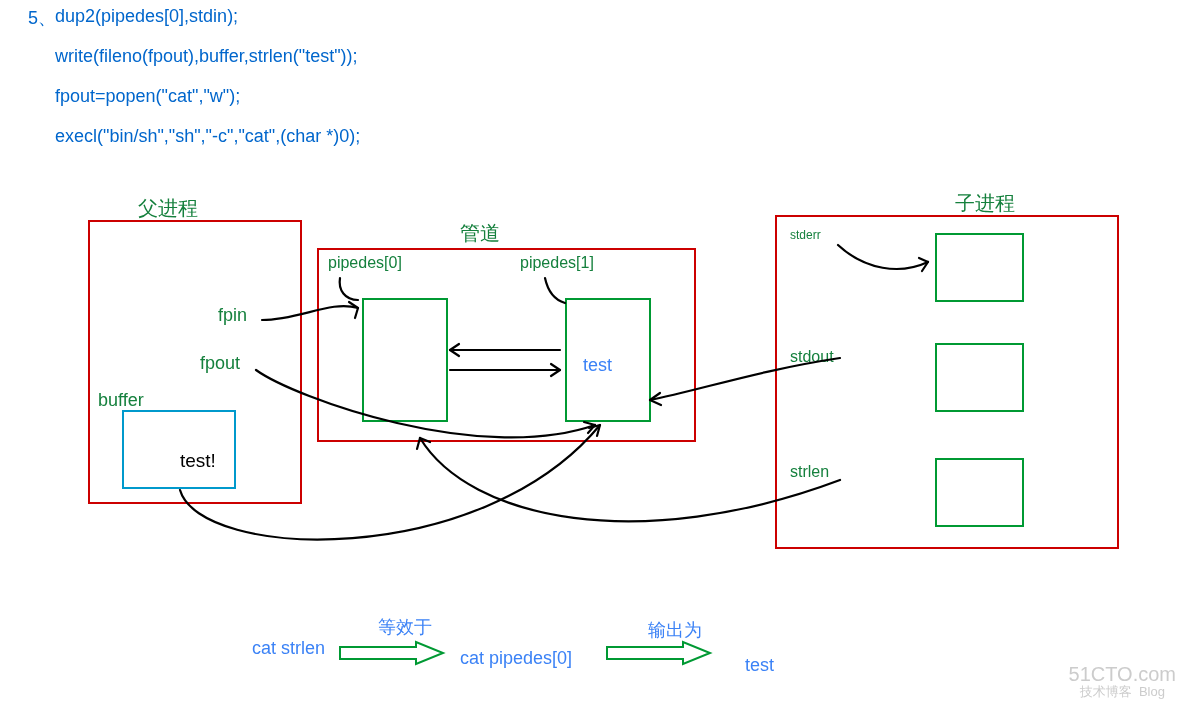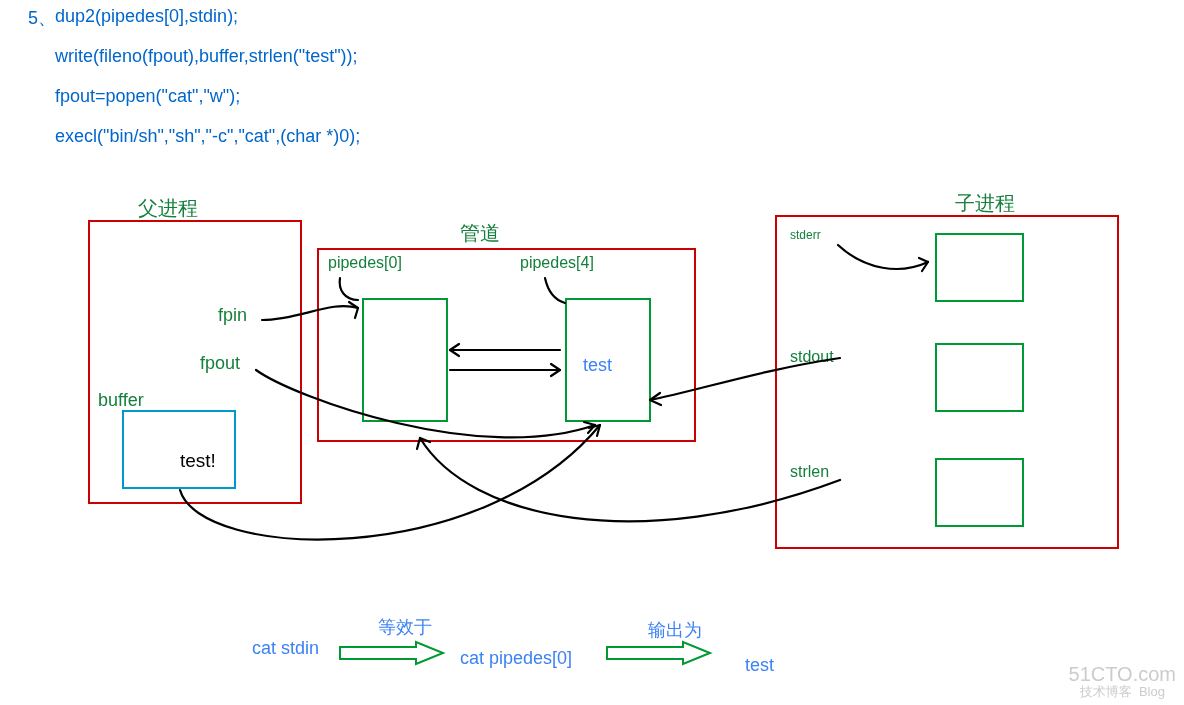--- a/index.html
+++ b/index.html
@@ -29,21 +29,21 @@
 <div class="abs box red-box" style="left:88px;top:220px;width:210px;height:280px"></div>
 <span class="abs red-text" style="left:218px;top:305px">fpin</span>
 <span class="abs red-text" style="left:200px;top:353px">fpout</span>
 <span class="abs red-text" style="left:98px;top:390px">buffer</span>
 <div class="abs box blue-box" style="left:122px;top:410px;width:110px;height:75px"></div>
 <span class="abs blue-text" style="left:180px;top:450px">test!</span>
 
 <span class="abs red-text" style="left:460px;top:220px;font-size:20px">管道</span>
 <div class="abs box red-box" style="left:317px;top:248px;width:375px;height:190px"></div>
 <span class="abs red-text" style="left:328px;top:254px;font-size:16px">pipedes[0]</span>
-<span class="abs red-text" style="left:520px;top:254px;font-size:16px">pipedes[4]</span>
+<span class="abs red-text" style="left:520px;top:254px;font-size:16px">pipedes[1]</span>
 <div class="abs box green-box" style="left:362px;top:298px;width:82px;height:120px"></div>
 <div class="abs box green-box" style="left:565px;top:298px;width:82px;height:120px"></div>
 <span class="abs green-text" style="left:583px;top:355px">test</span>
 
 <span class="abs red-text" style="left:955px;top:190px;font-size:20px">子进程</span>
 <div class="abs box red-box" style="left:775px;top:215px;width:340px;height:330px"></div>
 <span class="abs red-text" style="left:790px;top:228px;font-size:12px">stderr</span>
 <div class="abs box green-box" style="left:935px;top:233px;width:85px;height:65px"></div>
 <span class="abs red-text" style="left:790px;top:348px;font-size:16px">stdout</span>
 <div class="abs box green-box" style="left:935px;top:343px;width:85px;height:65px"></div>
@@ -75,21 +75,21 @@
     <path d="M650 400 l10 -7 M650 400 l11 5"></path>
 
     <path d="M840 480 C 640 555, 470 520, 420 438"></path>
     <path d="M420 438 l-3 11 M420 438 l10 4"></path>
 
     <path d="M180 490 C 200 560, 480 570, 600 425"></path>
     <path d="M600 425 l-3 11 M600 425 l-11 3"></path>
   </g>
 </svg>
 
-<span class="abs green-text" style="left:252px;top:638px">cat stdin</span>
+<span class="abs green-text" style="left:252px;top:638px">cat strlen</span>
 <span class="abs green-text" style="left:378px;top:615px">等效于</span>
 <svg class="abs" style="left:338px;top:640px" width="110" height="30">
   <path class="arrow-outline" d="M2 7 L78 7 L78 2 L105 13 L78 24 L78 19 L2 19 Z"></path>
 </svg>
 <span class="abs green-text" style="left:460px;top:648px">cat pipedes[0]</span>
 <span class="abs green-text" style="left:648px;top:618px">输出为</span>
 <svg class="abs" style="left:605px;top:640px" width="110" height="30">
   <path class="arrow-outline" d="M2 7 L78 7 L78 2 L105 13 L78 24 L78 19 L2 19 Z"></path>
 </svg>
 <span class="abs green-text" style="left:745px;top:655px">test</span>

